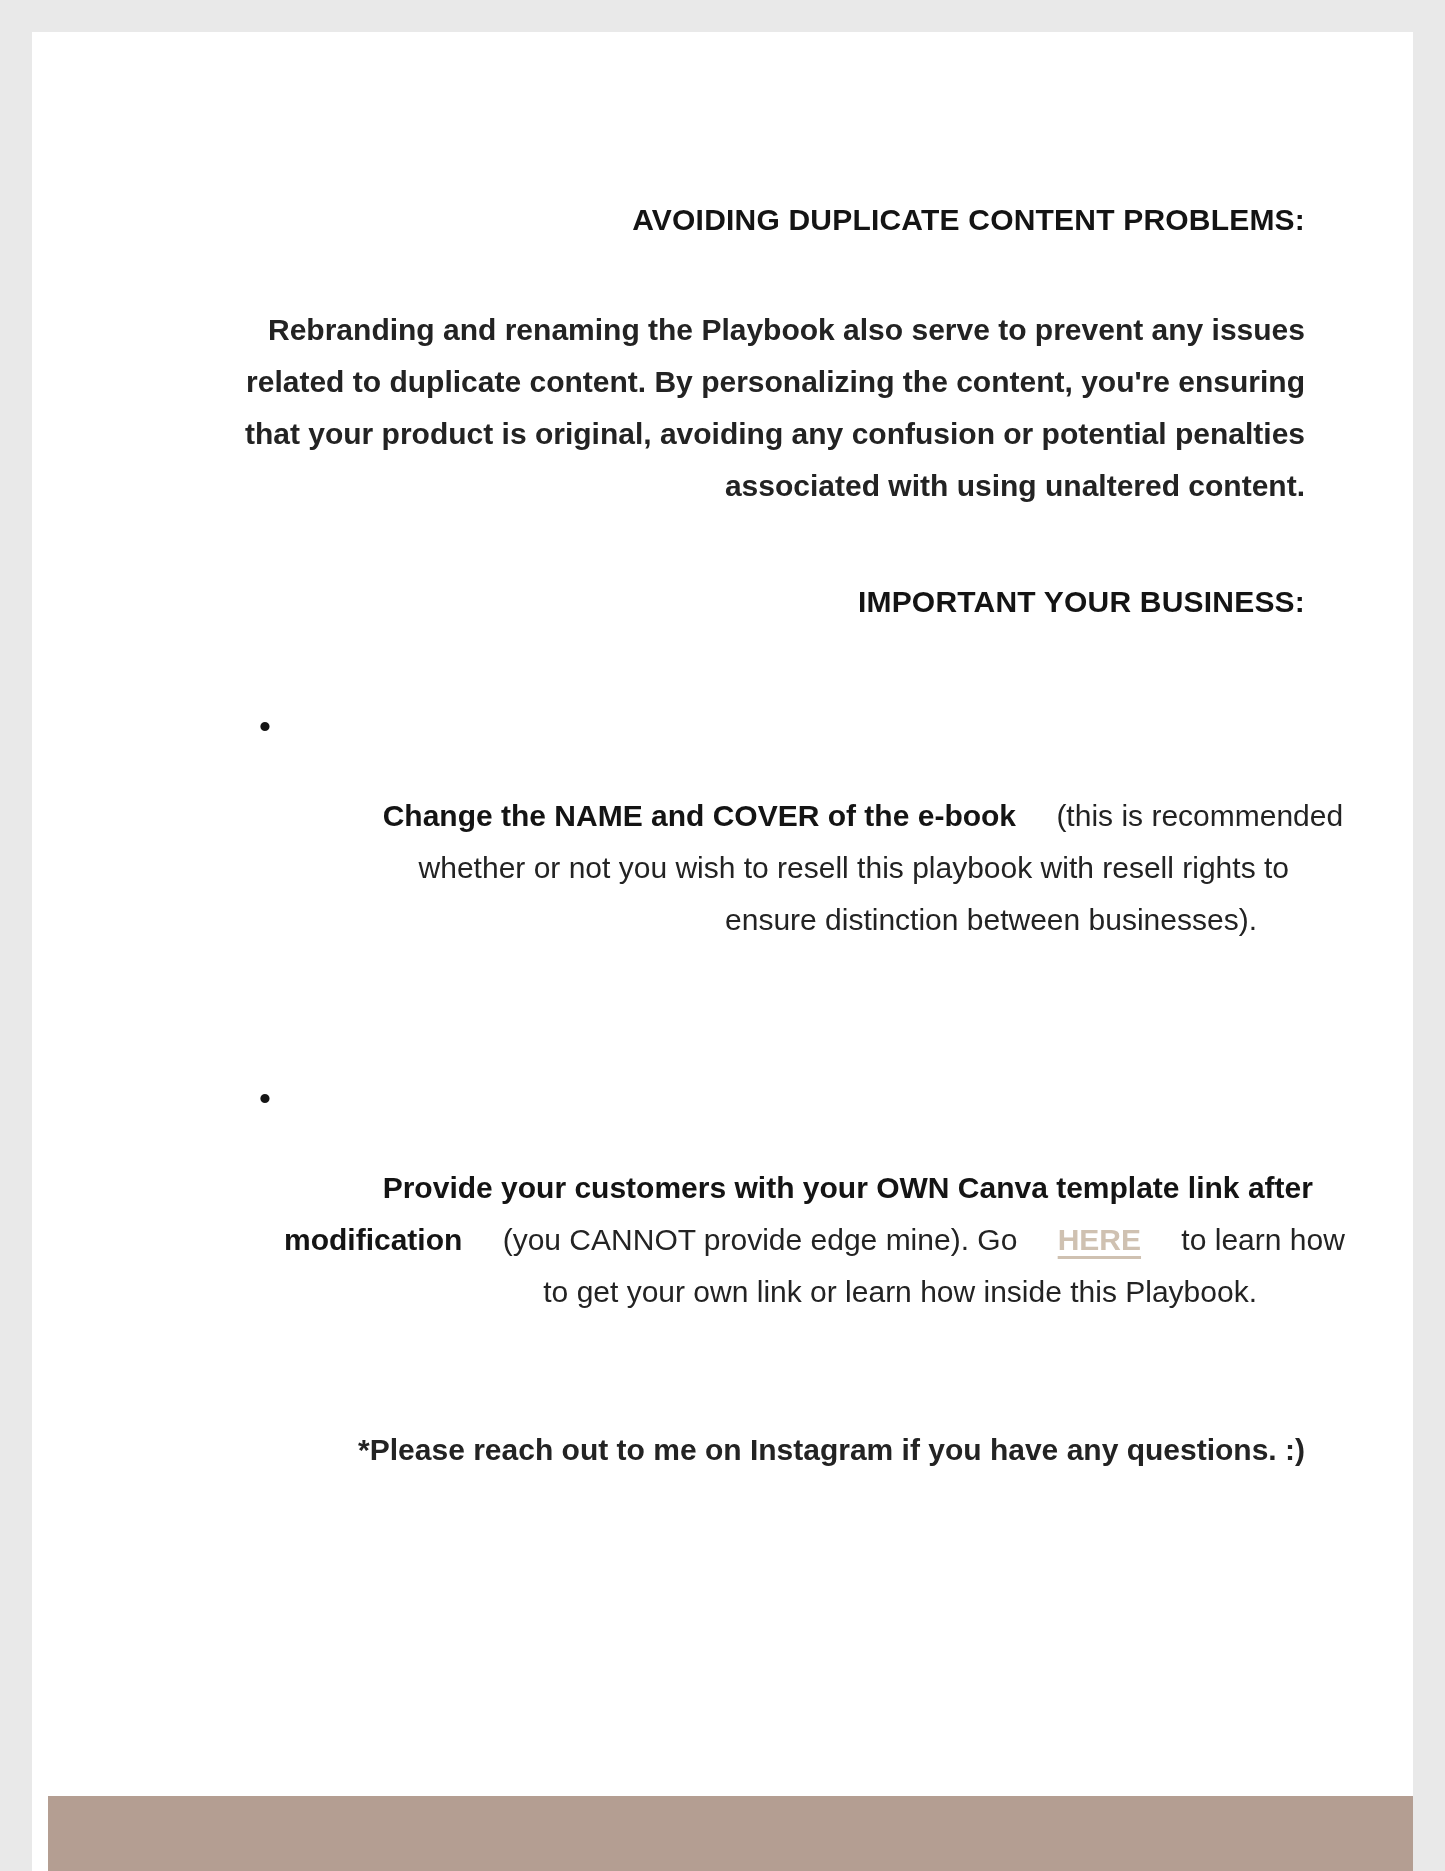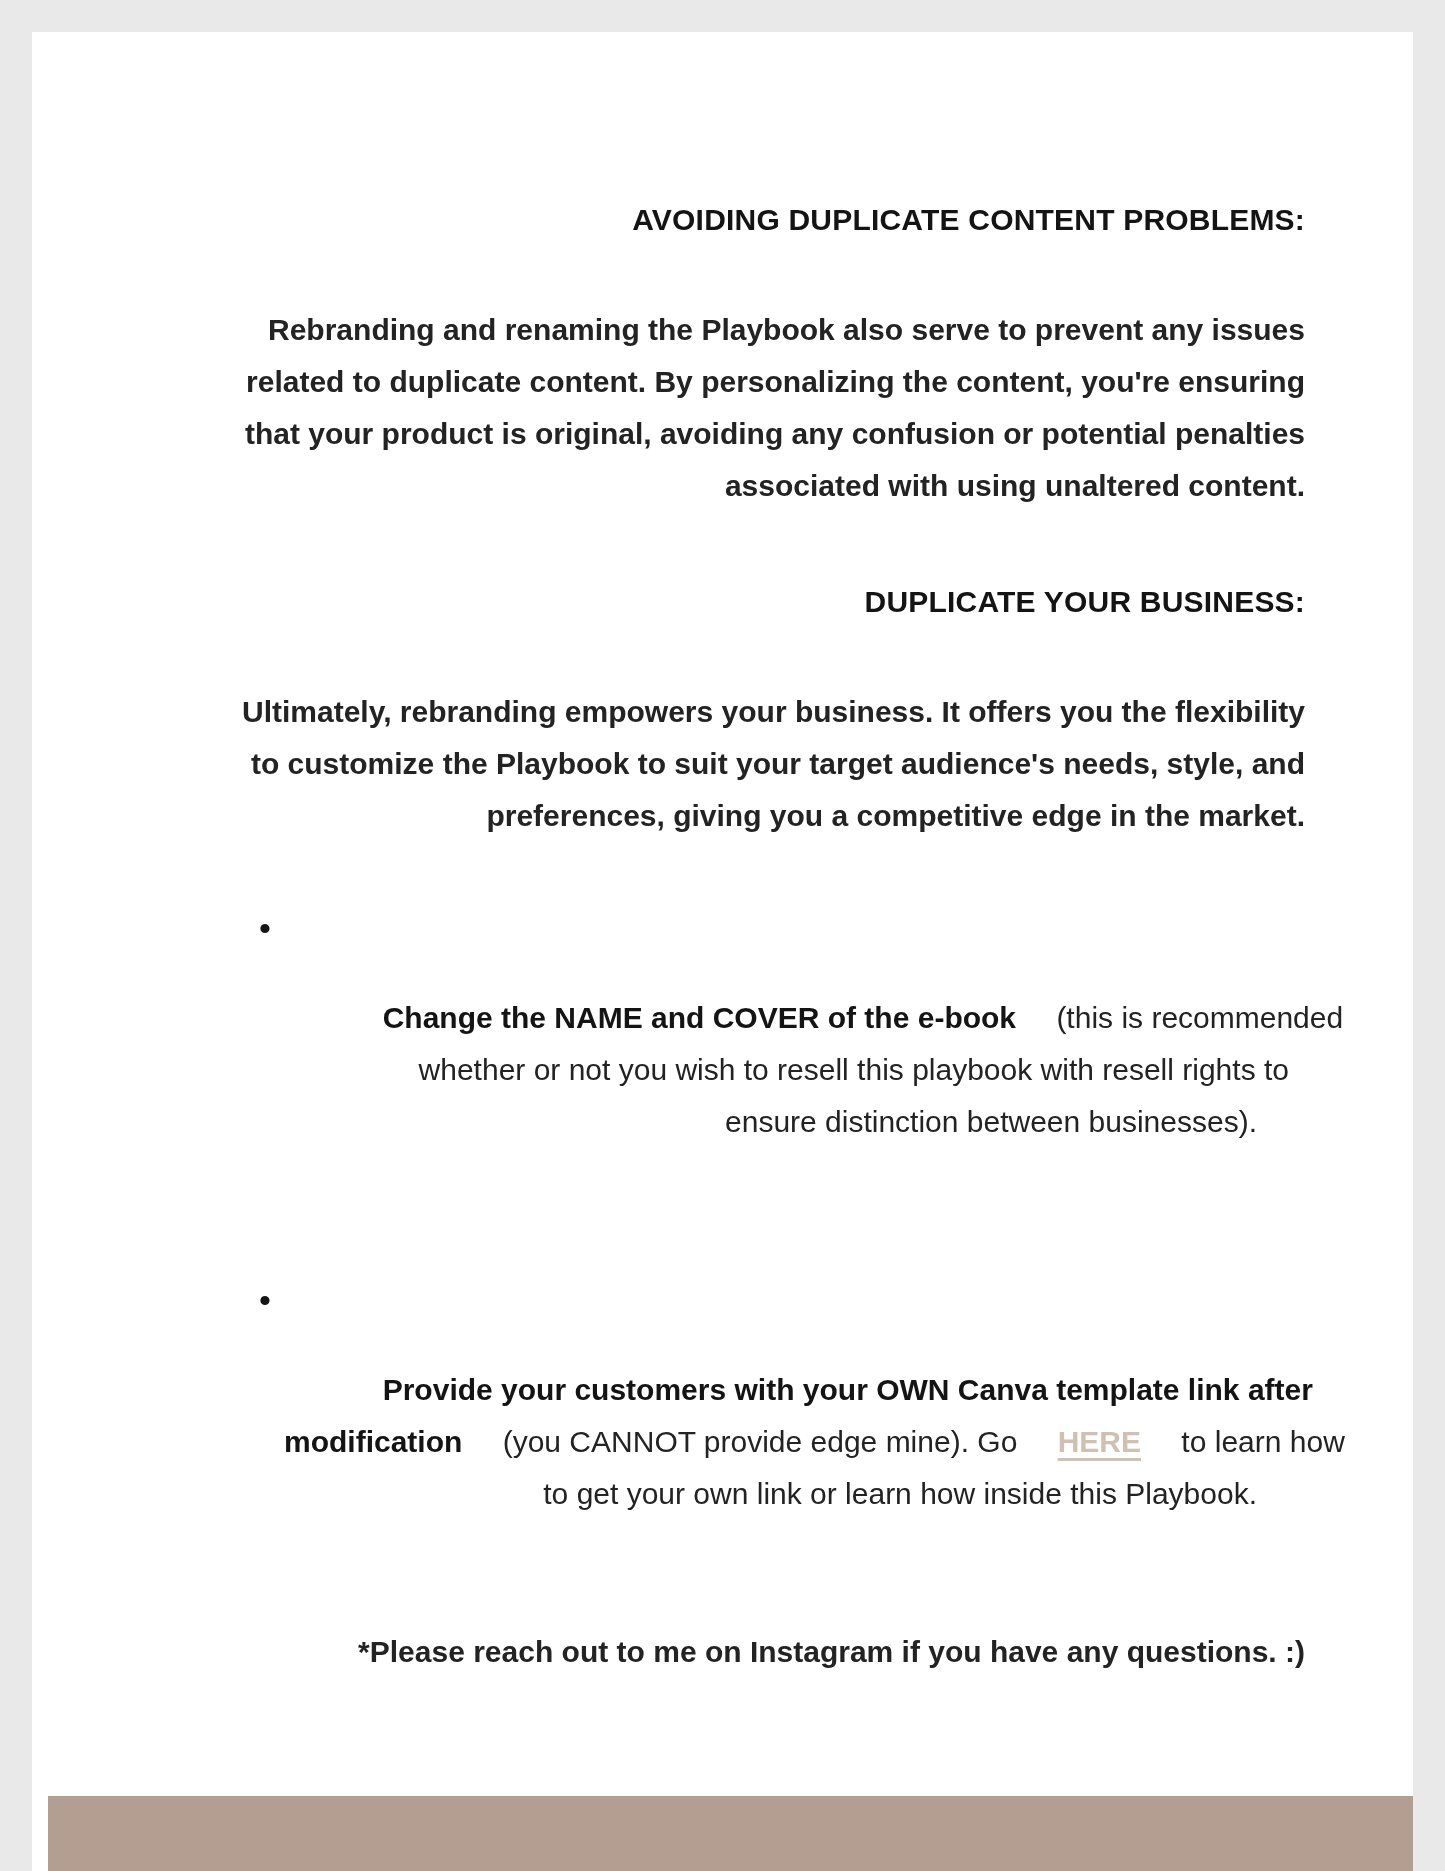--- a/index.html
+++ b/index.html
@@ -86,25 +86,22 @@
 <div class="page" style="--page-bg: #ffffff; --body-color: #232323; --heading-color: #141414; --accent-red: #e25b52; --link-tan: #cfc1b1; --footer-color: #b49e92;">
   <div class="content">
 
     <div class="heading h1">AVOIDING DUPLICATE CONTENT PROBLEMS:</div>
 
     <div class="para p1">Rebranding and renaming the Playbook also serve to prevent any issues
 related to duplicate content. By personalizing the content, you're ensuring
 that your product is original, avoiding any confusion or potential penalties
 associated with using unaltered content.</div>
 
-    <div class="heading h2">DUPLICATE YOUR BUSINESS:</div>
+    <div class="heading h2">IMPORTANT YOUR BUSINESS:</div>
 
-    <div class="para p2">Ultimately, rebranding empowers your business. It offers you the flexibility
-to customize the Playbook to suit your target audience's needs, style, and
-preferences, giving you a competitive edge in the market.</div>
 
 
 
     <ul class="bullet-list">
       <li class="bullet-item bullet-item-1">
         <span class="bullet-marker">•</span>
         <span><span class="seg-bold">Change the NAME and COVER of the e-book</span><span class="seg-regular"> (this is recommended
 whether or not you wish to resell this playbook with resell rights to
 ensure distinction between businesses).</span></span>
       </li>

